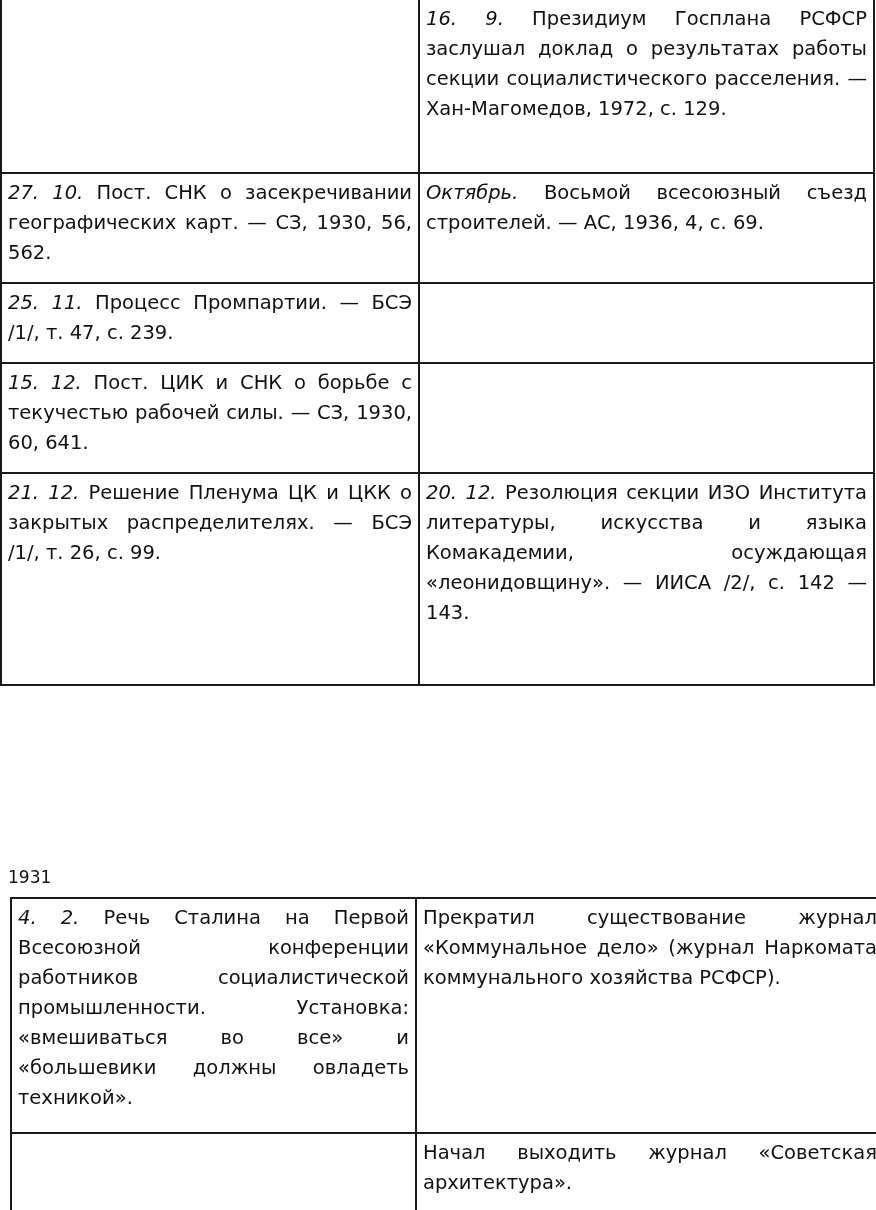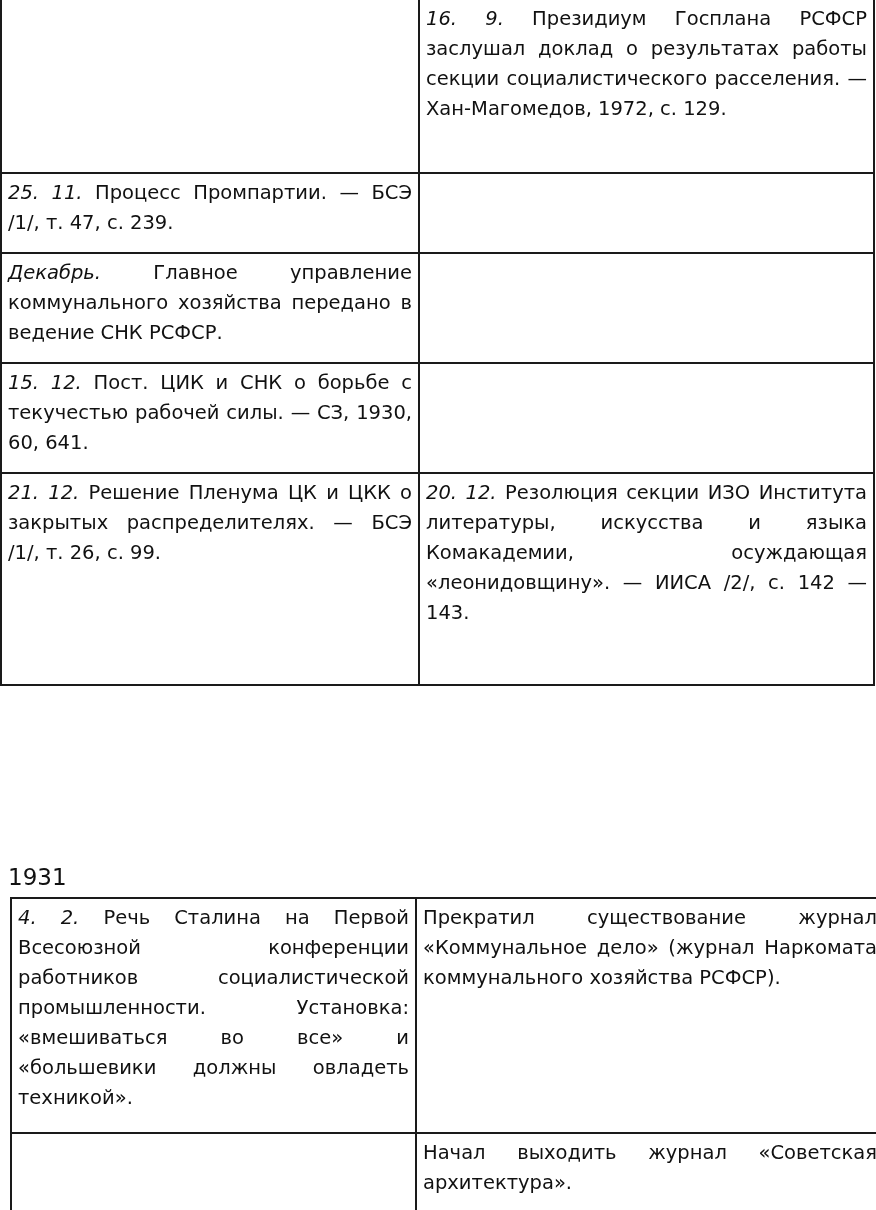--- a/index.html
+++ b/index.html
@@ -22,42 +22,42 @@
       text-align: justify;
       word-spacing: 0px;
     }
     #t1 { left: 0; top: -2px; width: 875px; }
     #t2 { left: 10px; top: 897px; width: 875px; }
     #t1 col.c1 { width: 418px; }
     #t2 col.c1 { width: 405px; }
     .date { font-style: italic; }
     .year {
       position: absolute; left: 8px; top: 862px;
-      font-size: 23px; line-height: 30px;
+      font-size: 17px; line-height: 30px;
     }
   </style>
 </head>
 <body>
 
 <table id="t1" class="chron">
   <colgroup>
       <col class="c1">
       <col>
     </colgroup>
   <tbody>
       <tr style="height:174px">
     <td><span class="date"></span><span></span></td>
     <td><span class="date">16. 9.</span><span> Президиум Госплана РСФСР заслушал доклад о результатах работы секции социалистического расселения. — Хан-Магомедов, 1972, с. 129.</span></td>
   </tr>
+  <tr style="height:110px">
+    <td><span class="date">27. 10.</span><span> Пост. СНК о засекречивании географических карт. — СЗ, 1930, 56, 562.</span></td>
+    <td><span class="date">Октябрь.</span><span> Восьмой всесоюзный съезд строителей. — АС, 1936, 4, с. 69.</span></td>
+  </tr>
   <tr style="height:56px">
     <td><span class="date">25. 11.</span><span> Процесс Промпартии. — БСЭ /1/, т. 47, с. 239.</span></td>
-    <td><span class="date"></span><span></span></td>
-  </tr>
-  <tr style="height:109px">
-    <td><span class="date">Декабрь.</span><span> Главное управление коммунального хозяйства передано в ведение СНК РСФСР.</span></td>
     <td><span class="date"></span><span></span></td>
   </tr>
   <tr style="height:109px">
     <td><span class="date">15. 12.</span><span> Пост. ЦИК и СНК о борьбе с текучестью рабочей силы. — СЗ, 1930, 60, 641.</span></td>
     <td><span class="date"></span><span></span></td>
   </tr>
   <tr style="height:212px">
     <td><span class="date">21. 12.</span><span> Решение Пленума ЦК и ЦКК о закрытых распределителях. — БСЭ /1/, т. 26, с. 99.</span></td>
     <td><span class="date">20. 12.</span><span> Резолюция секции ИЗО Института литературы, искусства и языка Комакадемии, осуждающая «леонидовщину». — ИИСА /2/, с. 142 — 143.</span></td>
   </tr>

